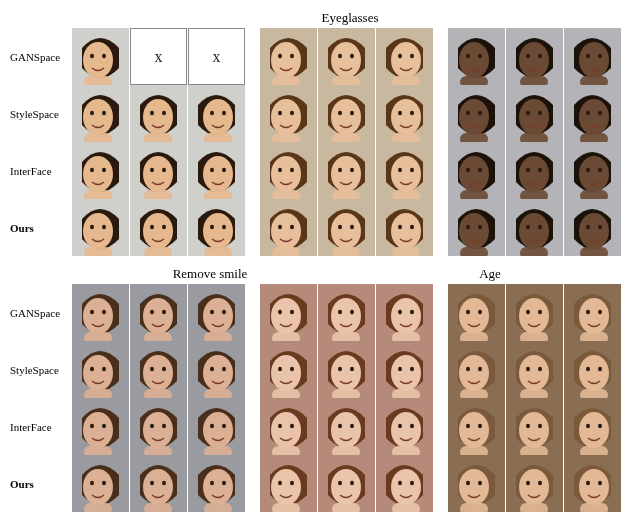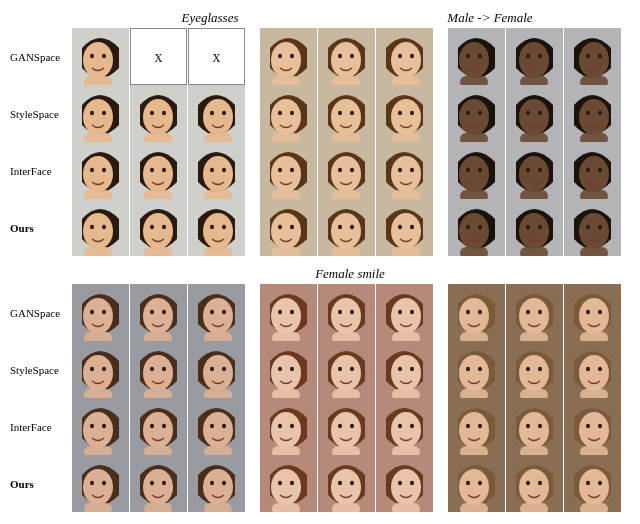--- a/index.html
+++ b/index.html
@@ -17,21 +17,20 @@
   .block {
     display: flex;
     flex-direction: column;
     margin-bottom: 10px;
   }
   .col-headers {
     display: flex;
     margin-left: 60px;
     margin-bottom: 2px;
     font-size: 13px;
-    font-style: italic;
   }
   .col-headers > div {
     flex: 1 1 0;
     text-align: center;
   }
   .row {
     display: flex;
     align-items: stretch;
     margin-bottom: 0;
   }
@@ -80,21 +79,20 @@
   .face svg { width: 100%; height: 100%; }
 </style>
 </head>
 <body>
 
 <div class="figure">
 
   <div class="block">
     <div class="col-headers">
       <div>Eyeglasses</div>
-      <div>Male -&gt; Female</div>
     </div>
 
     <div class="row">
       <div class="row-label">GANSpace</div>
       <div class="groups">
         <div class="group">
           <div class="cell">
               <div class="face">
                 <svg viewBox="0 0 57 57" xmlns="http://www.w3.org/2000/svg">
     <rect width="57" height="57" fill="#cfcfcb"></rect>
@@ -578,21 +576,22 @@
   </svg>
               </div>
             </div>
         </div>
       </div>
     </div>
   </div>
 
   <div class="block">
     <div class="col-headers">
-      <div>Female smile</div>
+      <div>Remove smile</div>
+      <div>Age</div>
     </div>
 
     <div class="row">
       <div class="row-label">GANSpace</div>
       <div class="groups">
         <div class="group">
           <div class="cell">
               <div class="face">
                 <svg viewBox="0 0 57 57" xmlns="http://www.w3.org/2000/svg">
     <rect width="57" height="57" fill="#9a9ba0"></rect>

